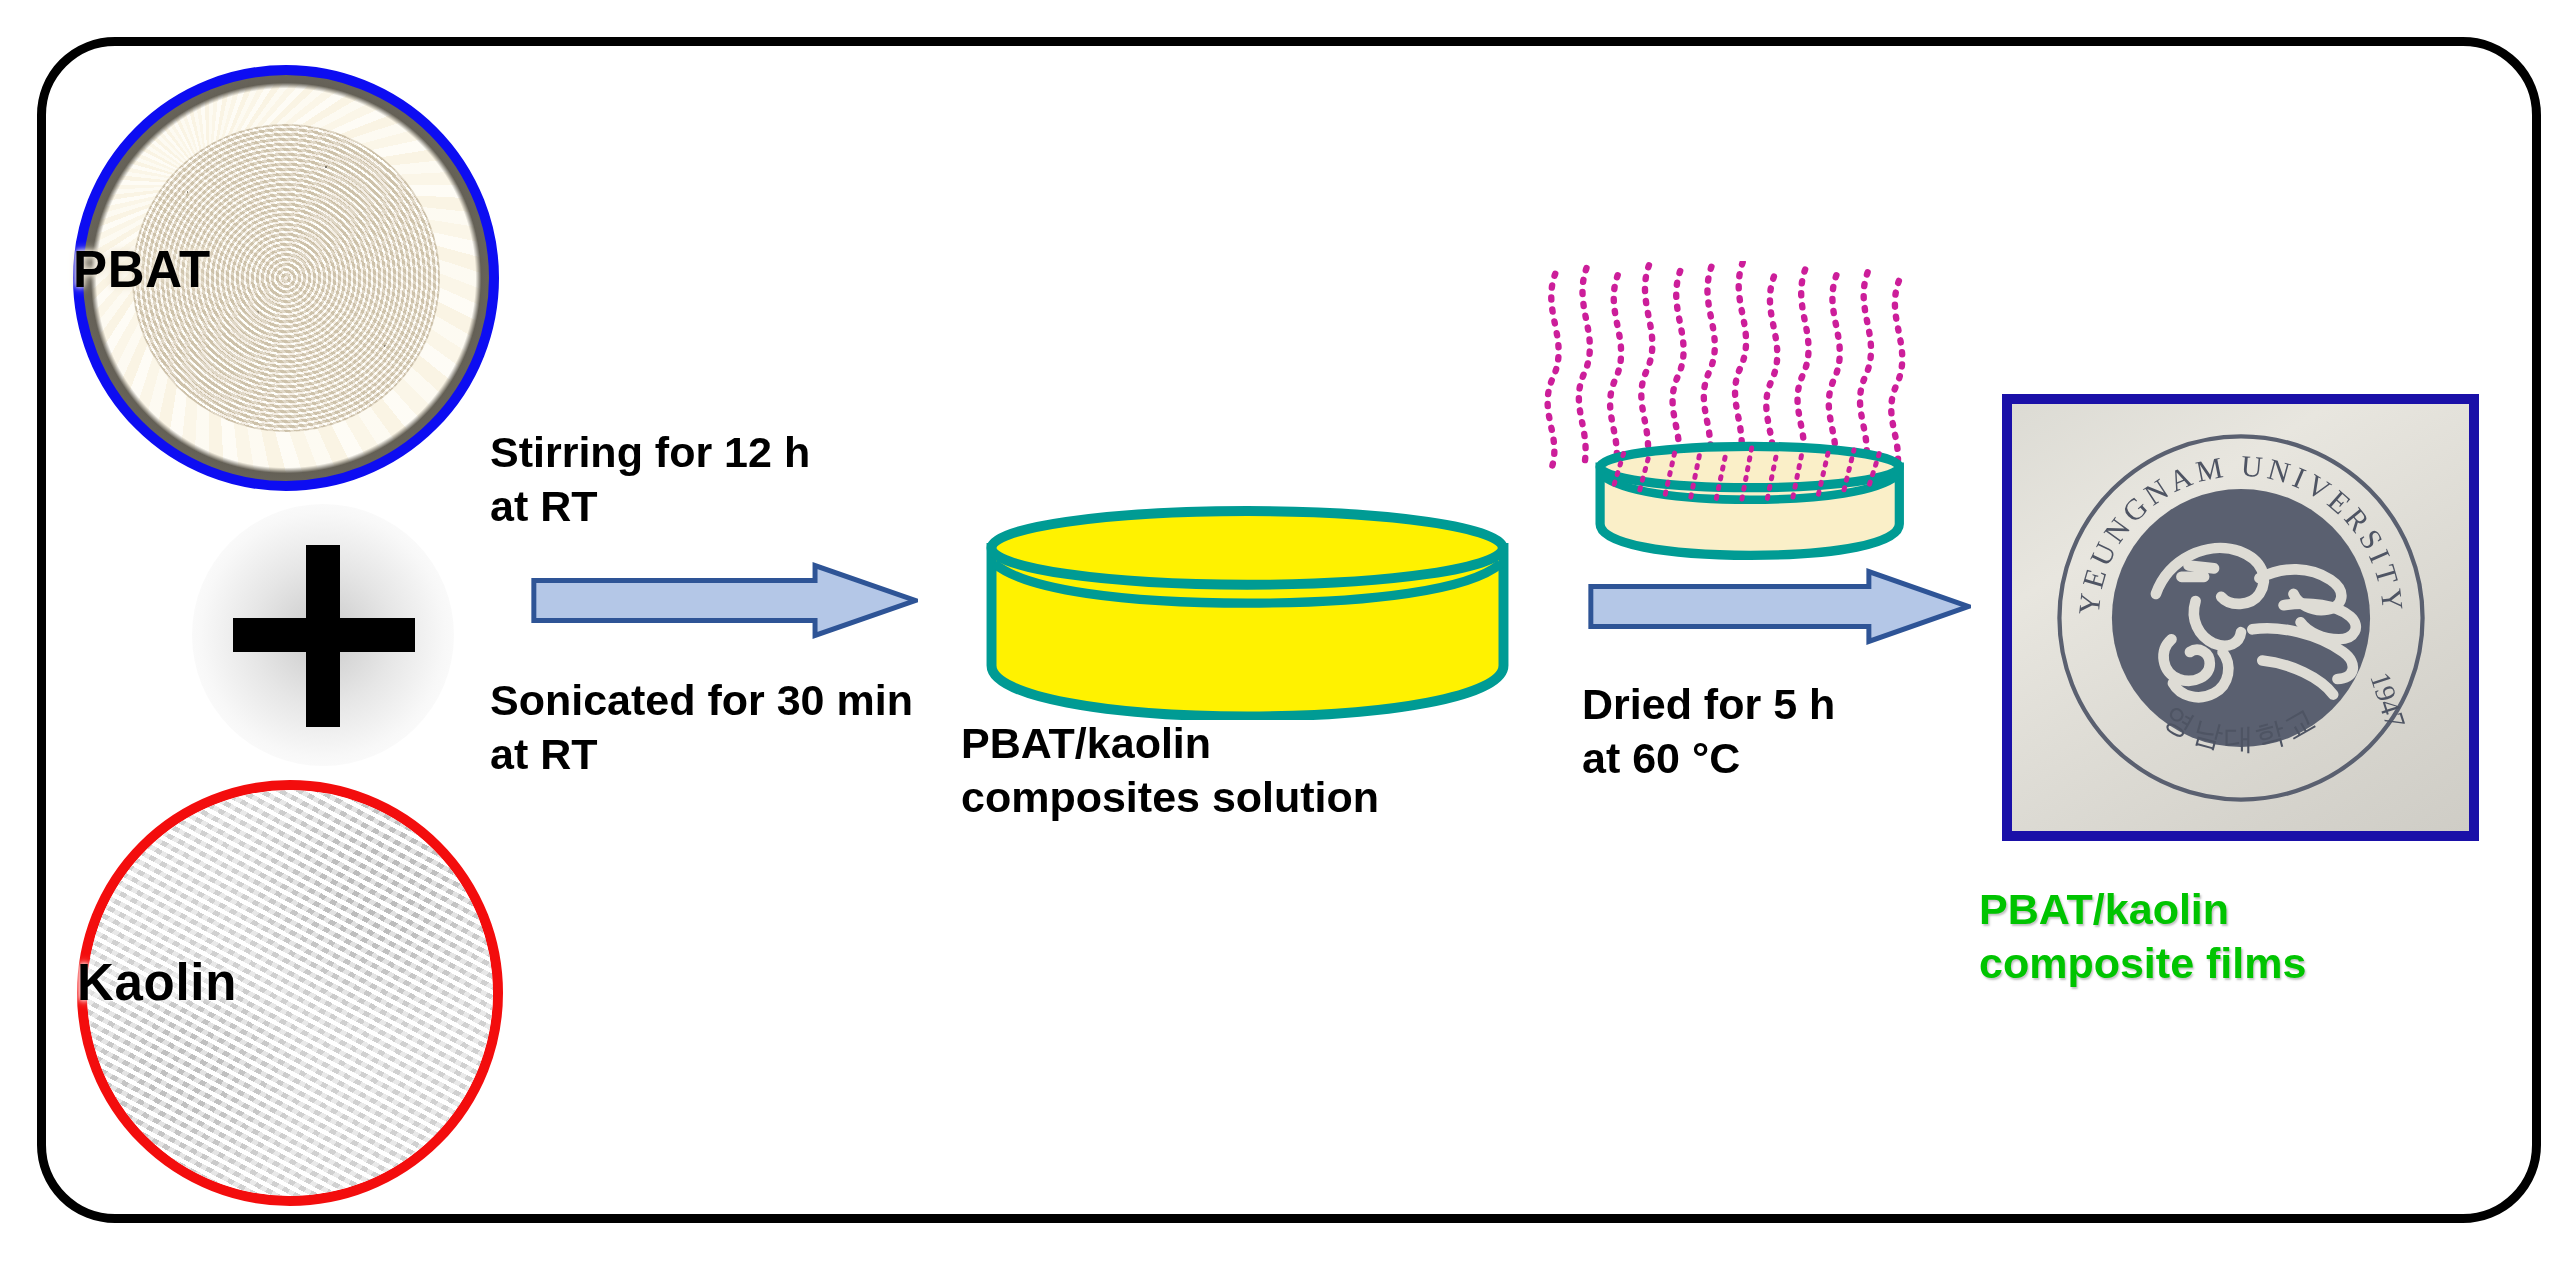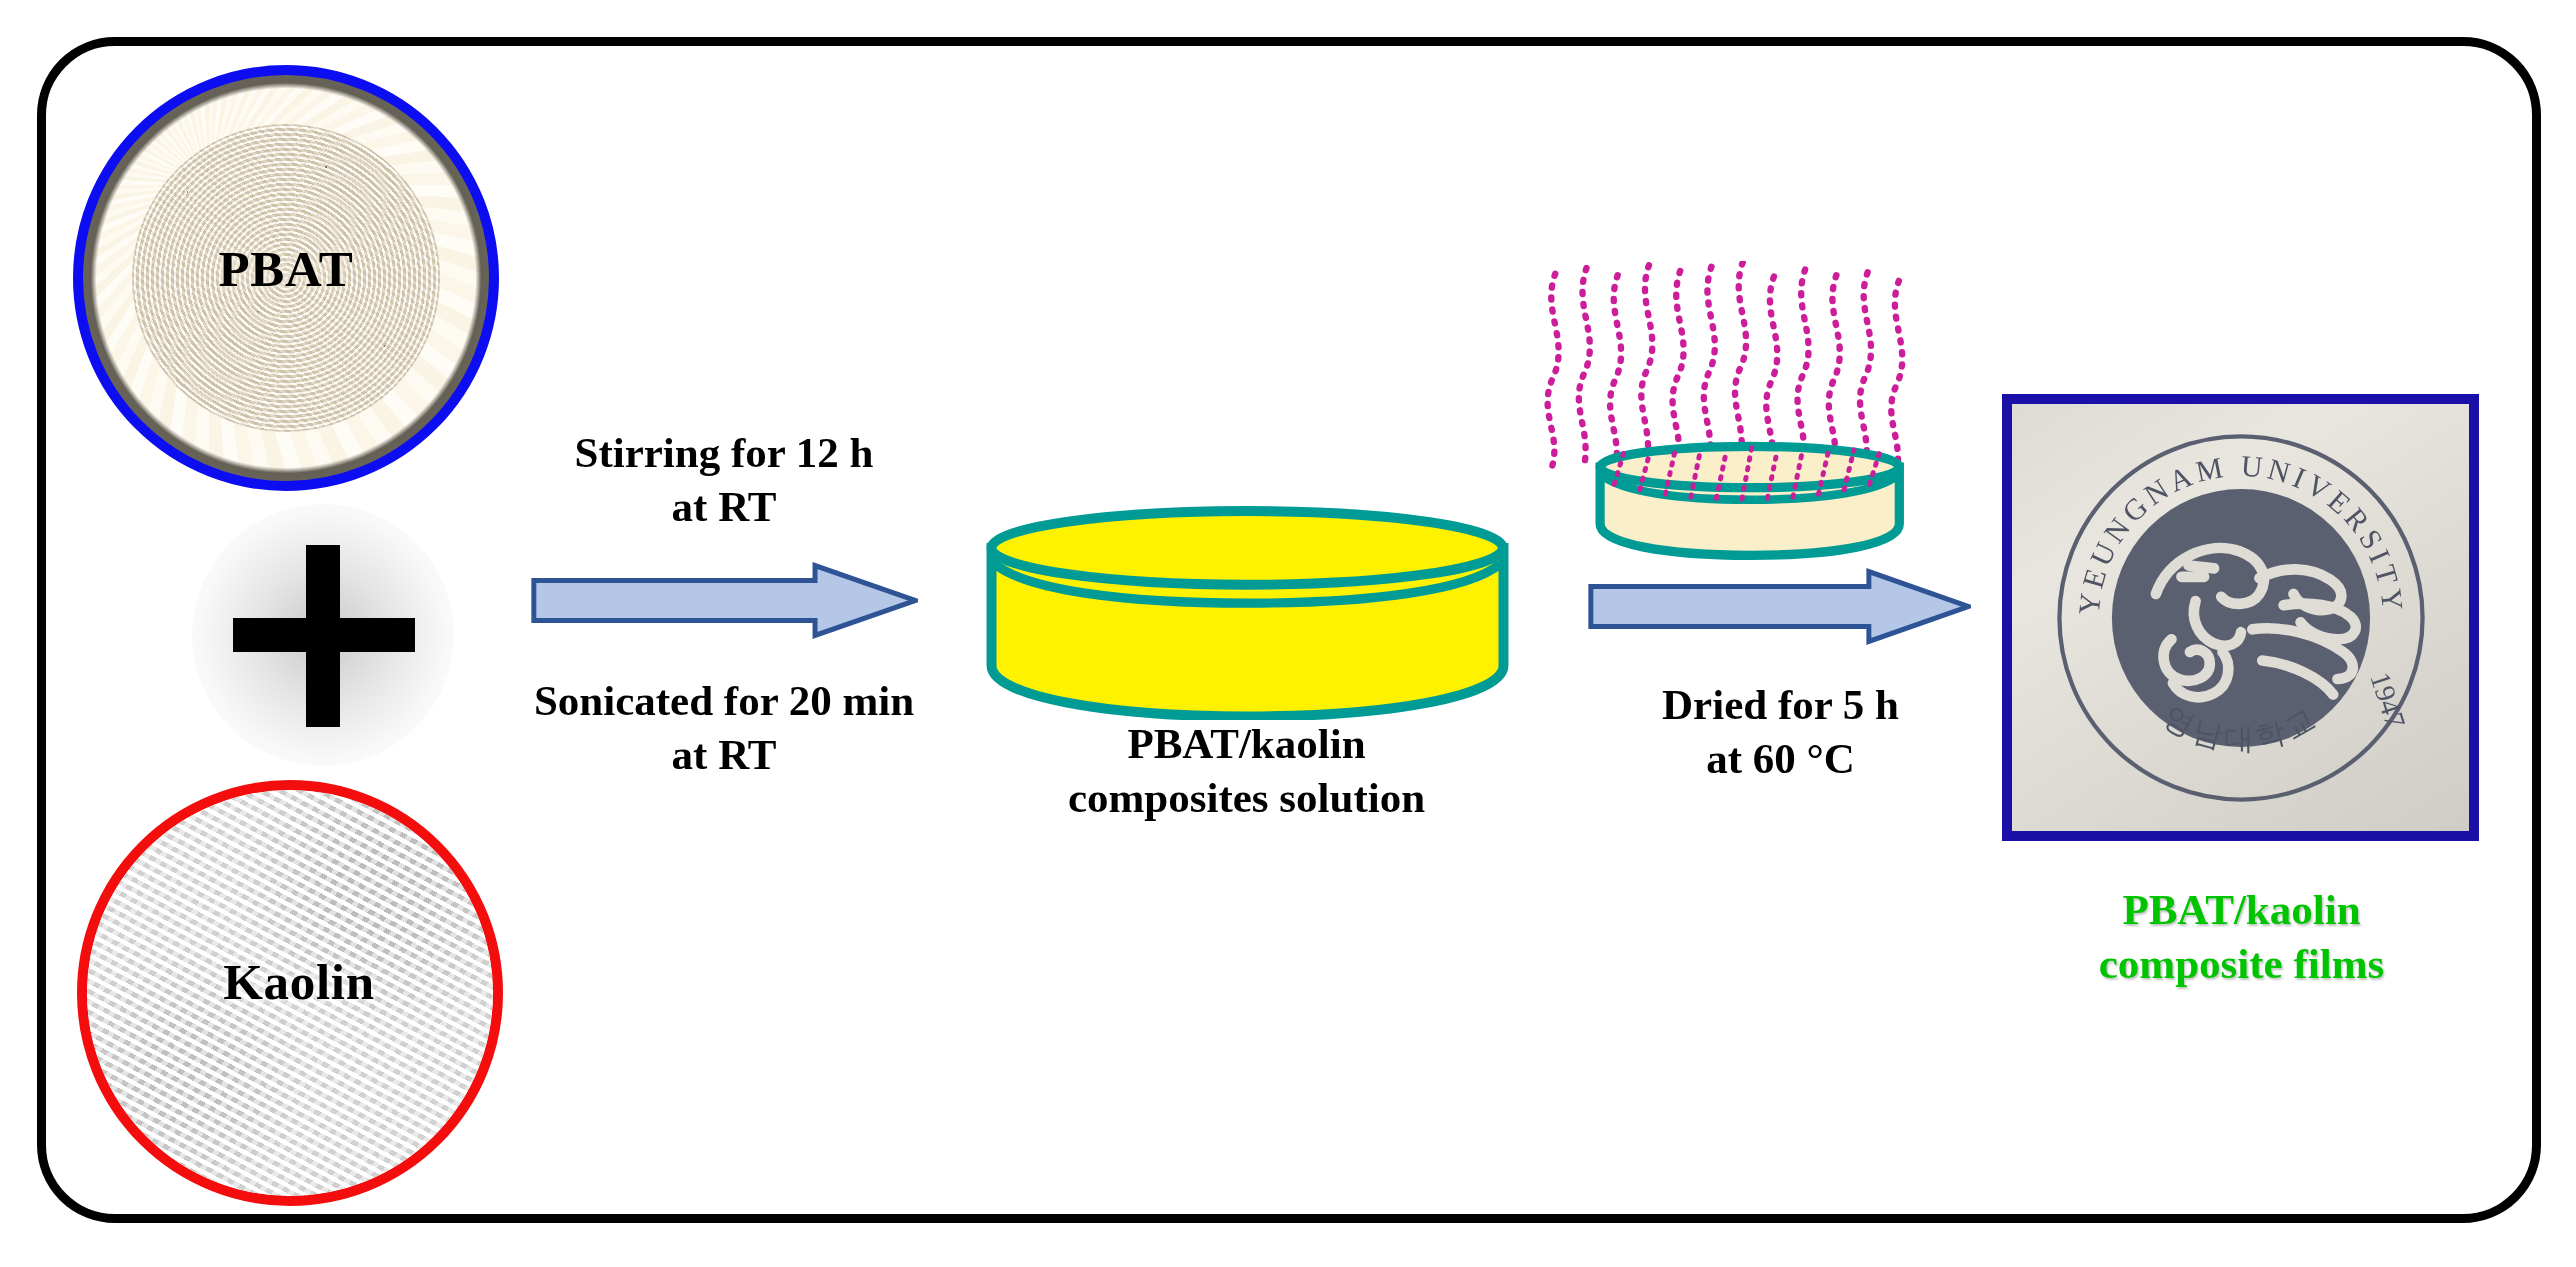--- a/index.html
+++ b/index.html
@@ -18,24 +18,24 @@
     position:absolute;
     left:37px; top:37px;
     width:2504px; height:1186px;
     border:9.2px solid #000000;
     border-radius:78px;
     box-sizing:border-box;
     background:transparent;
   }
   .txt{
     position:absolute;
-    font-family:Liberation Serif, serif;
+    font-family:Liberation Sans, sans-serif;
     font-weight:bold;
     color:#000000;
-    text-align:center;
+    text-align:left;
     line-height:1.25;
     white-space:pre-line;
   }
 
   
   #pbat-dish{
     position:absolute;
     left:73px; top:65px;
     width:426px; height:426px;
     border-radius:50%;
@@ -191,21 +191,21 @@
 
   <div class="txt" id="arrow1-top-label">Stirring for 12 h
 at RT</div>
 
   <div class="arrow" id="arrow1">
     <svg viewBox="0 0 545 108" preserveAspectRatio="none">
       <polygon points="4,26 400,26 400,5 541,54 400,103 400,82 4,82" fill="#b4c7e7" stroke="#2e5496" stroke-width="7" stroke-linejoin="miter"></polygon>
     </svg>
   </div>
 
-  <div class="txt" id="arrow1-bottom-label">Sonicated for 20 min
+  <div class="txt" id="arrow1-bottom-label">Sonicated for 30 min
 at RT</div>
 
   <div id="solution">
     <svg viewBox="0 0 745 305" preserveAspectRatio="none">
 
       <path d="M12,62 L12,228 C12,272 176,300 372,300 C569,300 733,272 733,228 L733,62 Z" fill="#fff200" stroke="#009b94" stroke-width="14"></path>
 
       <ellipse cx="372" cy="62" rx="360" ry="52" fill="#fff200" stroke="#009b94" stroke-width="14"></ellipse>
 
       <path d="M16,84 C60,122 200,140 372,140 C545,140 685,122 729,84" fill="none" stroke="#009b94" stroke-width="13"></path>

